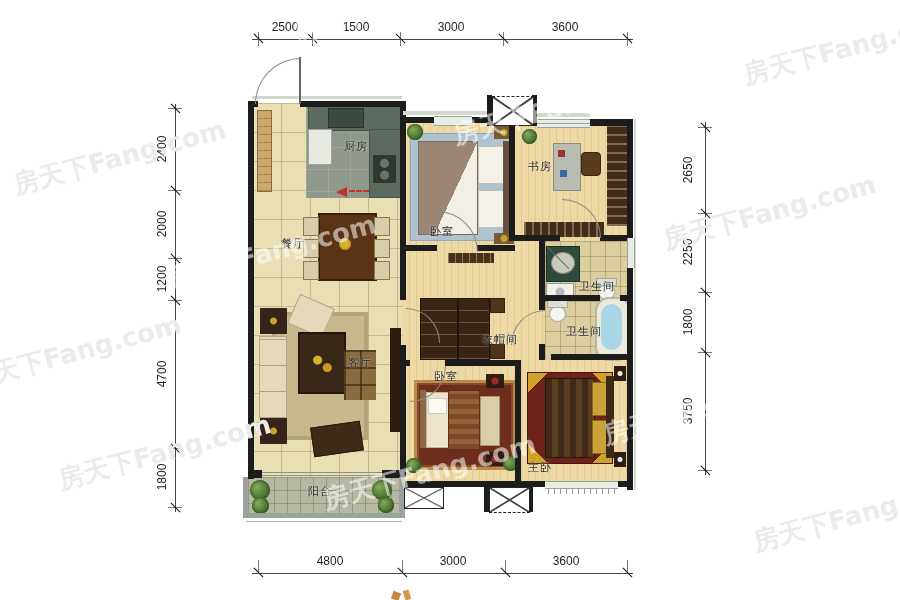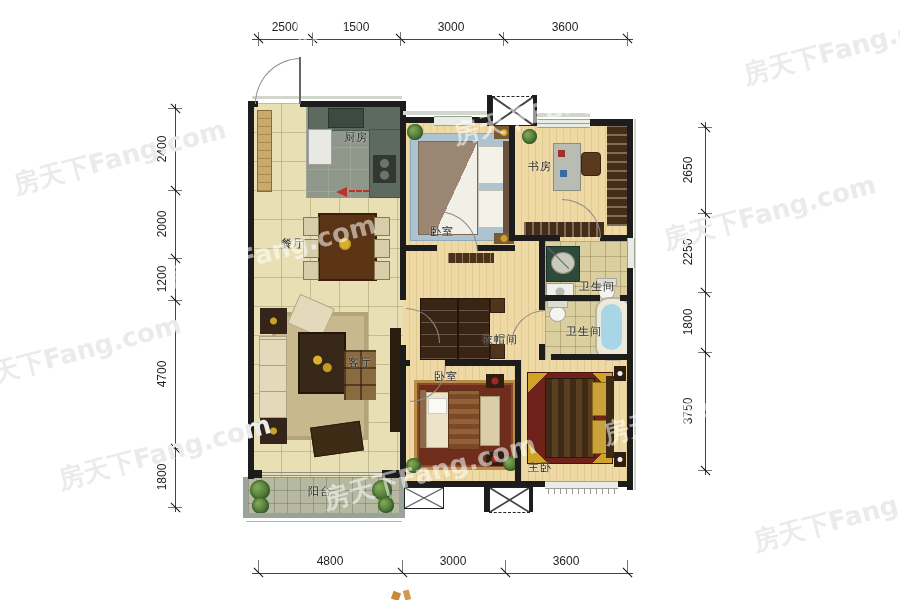--- a/index.html
+++ b/index.html
@@ -206,21 +206,21 @@
   <div class="leaf" style="left:299px;top:57px;width:2px;height:47px"></div>
   <div class="arc" style="left:406px;top:308px;width:33px;height:34px;border-top:1px solid #8a8a8a;border-right:1px solid #8a8a8a;border-top-right-radius:100%"></div>
   <div class="arc" style="left:511px;top:310px;width:33px;height:34px;border-top:1px solid #8a8a8a;border-left:1px solid #8a8a8a;border-top-left-radius:100%"></div>
   <div class="arc" style="left:437px;top:211px;width:40px;height:40px;border-top:1px solid #8a8a8a;border-right:1px solid #8a8a8a;border-top-right-radius:100%"></div>
   <div class="arc" style="left:562px;top:199px;width:38px;height:38px;border-top:1px solid #8a8a8a;border-right:1px solid #8a8a8a;border-top-right-radius:100%"></div>
   <div class="arc" style="left:410px;top:366px;width:35px;height:35px;border-bottom:1px solid #8a8a8a;border-right:1px solid #8a8a8a;border-bottom-right-radius:100%"></div>
 
   <div class="abs" style="left:336px;top:187px;width:0;height:0;border-top:5px solid transparent;border-bottom:5px solid transparent;border-right:11px solid #c03126;z-index:6"></div>
   <div class="abs" style="left:349px;top:190px;width:20px;height:0;border-top:2px dashed #c03126;z-index:6"></div>
 
-  <div class="room-label" style="left:356px;top:137px">厨房</div>
+  <div class="room-label" style="left:356px;top:146px">厨房</div>
   <div class="room-label" style="left:293px;top:243px">餐厅</div>
   <div class="room-label" style="left:360px;top:362px">客厅</div>
   <div class="room-label" style="left:442px;top:231px">卧室</div>
   <div class="room-label" style="left:540px;top:166px">书房</div>
   <div class="room-label" style="left:597px;top:286px">卫生间</div>
   <div class="room-label" style="left:584px;top:331px">卫生间</div>
   <div class="room-label" style="left:500px;top:339px">衣帽间</div>
   <div class="room-label" style="left:446px;top:376px">卧室</div>
   <div class="room-label" style="left:540px;top:467px">主卧</div>
   <div class="room-label" style="left:320px;top:491px">阳台</div>

